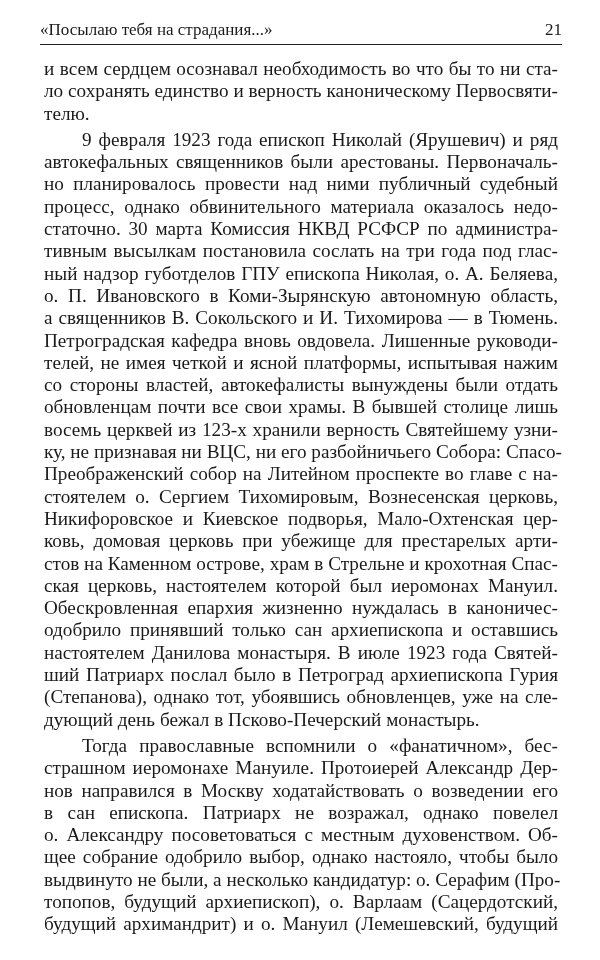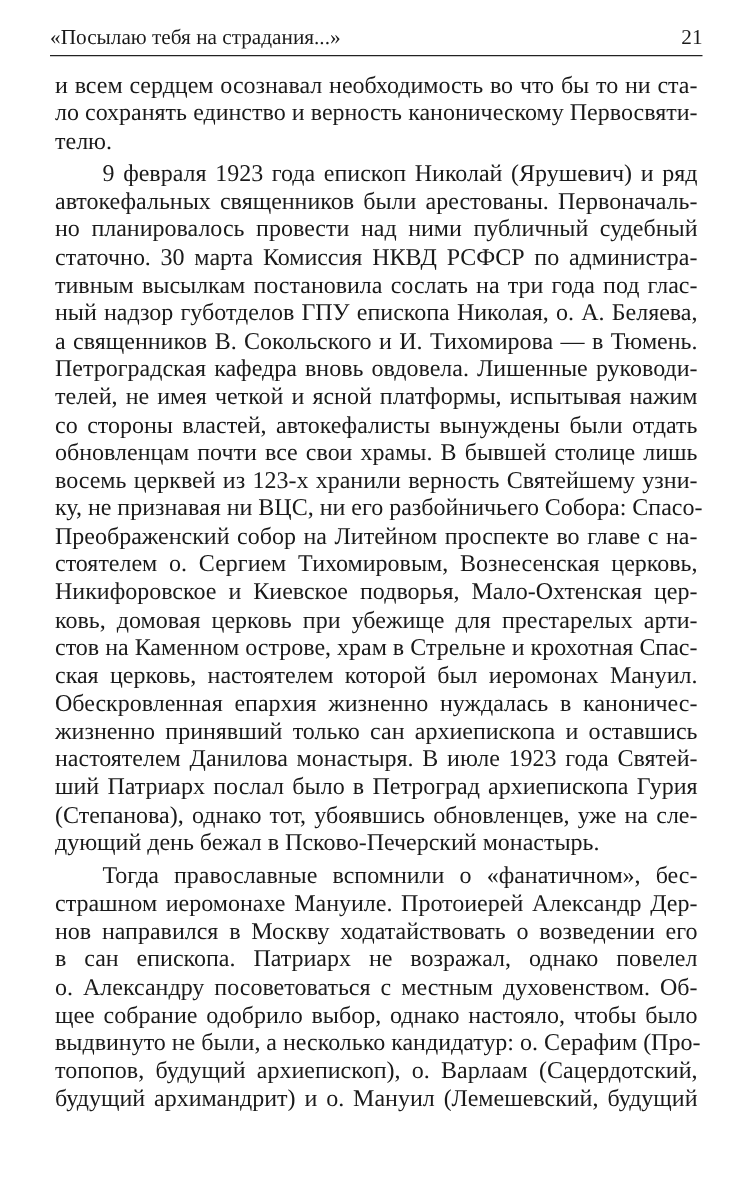--- a/index.html
+++ b/index.html
@@ -78,38 +78,40 @@
     <div class="para">
       <span class="line">и всем сердцем осознавал необходимость во что бы то ни ста-</span>
       <span class="line">ло сохранять единство и верность каноническому Первосвяти-</span>
       <span class="line last">телю.</span>
     </div>
 
     <div class="para">
       <span class="line indent">9 февраля 1923 года епископ Николай (Ярушевич) и ряд</span>
       <span class="line">автокефальных священников были арестованы. Первоначаль-</span>
       <span class="line">но планировалось провести над ними публичный судебный</span>
+      <span class="line">процесс, однако обвинительного материала оказалось недо-</span>
       <span class="line">статочно. 30 марта Комиссия НКВД РСФСР по администра-</span>
       <span class="line">тивным высылкам постановила сослать на три года под глас-</span>
       <span class="line">ный надзор губотделов ГПУ епископа Николая, о. А. Беляева,</span>
+      <span class="line">о. П. Ивановского в Коми-Зырянскую автономную область,</span>
       <span class="line">а священников В. Сокольского и И. Тихомирова — в Тюмень.</span>
       <span class="line">Петроградская кафедра вновь овдовела. Лишенные руководи-</span>
       <span class="line">телей, не имея четкой и ясной платформы, испытывая нажим</span>
       <span class="line">со стороны властей, автокефалисты вынуждены были отдать</span>
       <span class="line">обновленцам почти все свои храмы. В бывшей столице лишь</span>
       <span class="line">восемь церквей из 123-х хранили верность Святейшему узни-</span>
       <span class="line">ку, не признавая ни ВЦС, ни его разбойничьего Собора: Спасо-</span>
       <span class="line">Преображенский собор на Литейном проспекте во главе с на-</span>
       <span class="line">стоятелем о. Сергием Тихомировым, Вознесенская церковь,</span>
       <span class="line">Никифоровское и Киевское подворья, Мало-Охтенская цер-</span>
       <span class="line">ковь, домовая церковь при убежище для престарелых арти-</span>
       <span class="line">стов на Каменном острове, храм в Стрельне и крохотная Спас-</span>
       <span class="line">ская церковь, настоятелем которой был иеромонах Мануил.</span>
       <span class="line">Обескровленная епархия жизненно нуждалась в канонич­ес-</span>
-      <span class="line">жизненно принявший только сан архиепископа и оставшись</span>
+      <span class="line">одобрило принявший только сан архиепископа и оставшись</span>
       <span class="line">настоятелем Данилова монастыря. В июле 1923 года Святей-</span>
       <span class="line">ший Патриарх послал было в Петроград архиепископа Гурия</span>
       <span class="line">(Степанова), однако тот, убоявшись обновленцев, уже на сле-</span>
       <span class="line last">дующий день бежал в Псково-Печерский монастырь.</span>
     </div>
 
     <div class="para">
       <span class="line indent">Тогда православные вспомнили о «фанатичном», бес-</span>
       <span class="line">страшном иеромонахе Мануиле. Протоиерей Александр Дер-</span>
       <span class="line">нов направился в Москву ходатайствовать о возведении его</span>

